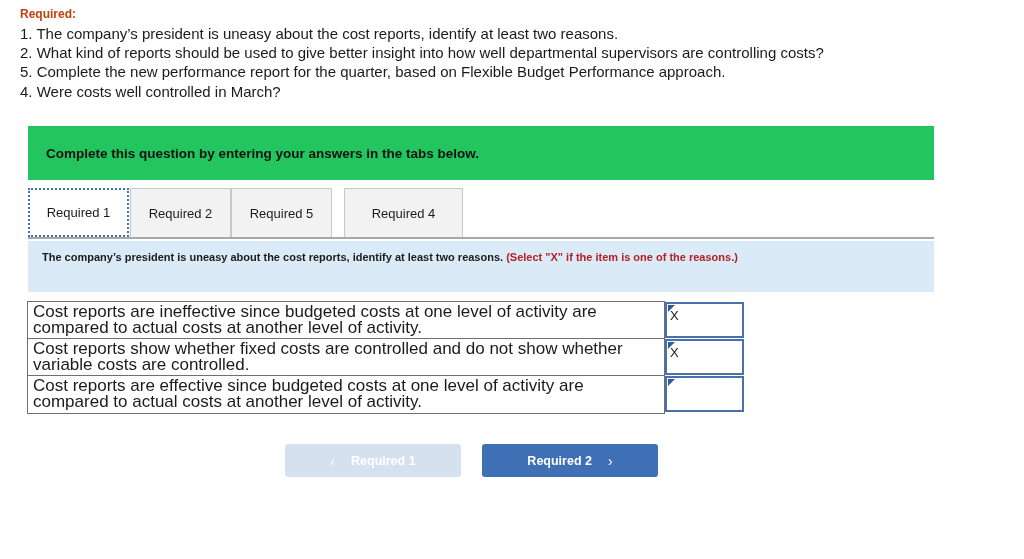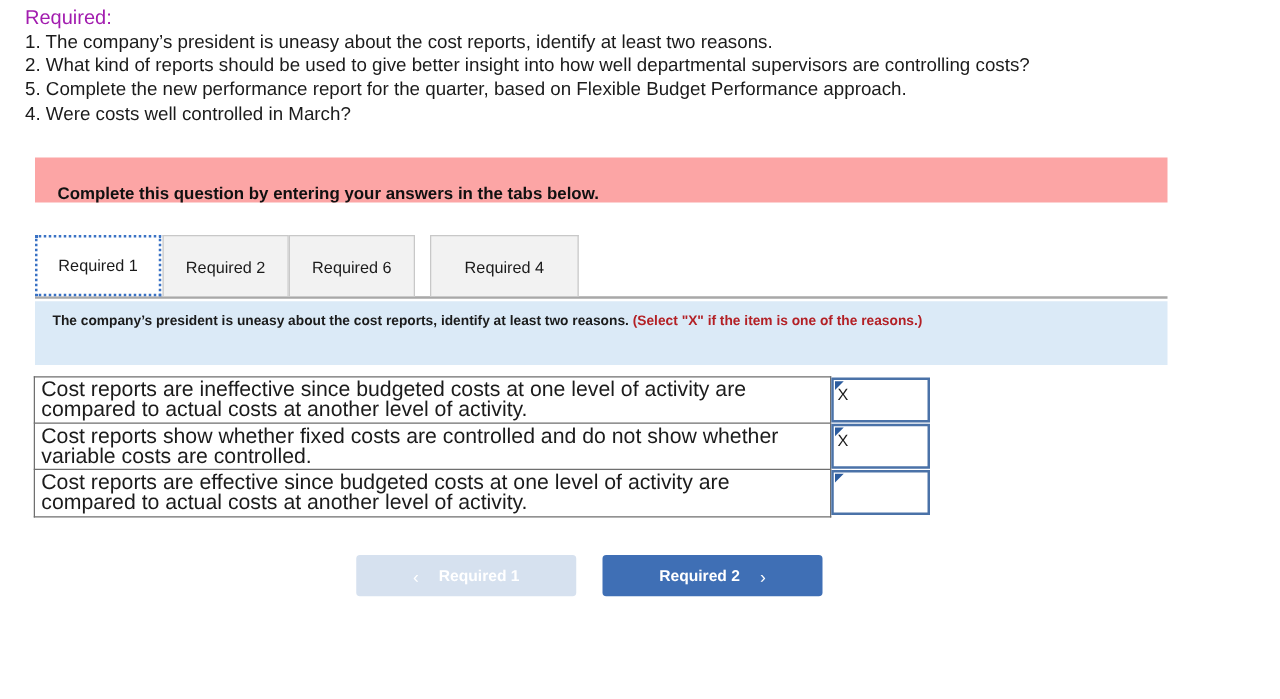--- a/index.html
+++ b/index.html
@@ -18,42 +18,42 @@
   }
 
   
   #required-block {
     position: absolute;
     left: 20px;
     top: 5px;
     width: 980px;
   }
   .req-heading {
-    font-size: 16px;
-    font-weight: normal;
+    font-size: 12px;
+    font-weight: bold;
     line-height: 19px;
-    color: #a21caf;
+    color: #c2410c;
   }
   .req-item {
     font-size: 15px;
     line-height: 19.2px;
     color: #1b1b1b;
     white-space: nowrap;
   }
 
   
   #instruction-banner {
     position: absolute;
     left: 28px;
     top: 126px;
     width: 906px;
-    height: 36px;
-    background: #fca5a5;
+    height: 54px;
+    background: #22c55e;
     display: flex;
-    align-items: flex-end;
+    align-items: center;
   }
   #instruction-banner .banner-text {
     font-size: 13.5px;
     font-weight: bold;
     color: #111111;
     padding-left: 18px;
   }
 
   
   #tab-strip {
@@ -218,21 +218,21 @@
 </div>
 
 <div id="tab-strip">
   <div class="tab active" style="left:0px;width:101px;">
     <span>Required 1</span>
   </div>
   <div class="tab" style="left:102px;width:101px;">
     <span>Required 2</span>
   </div>
   <div class="tab" style="left:203px;width:101px;">
-    <span>Required 6</span>
+    <span>Required 5</span>
   </div>
   <div class="tab" style="left:316px;width:119px;">
     <span>Required 4</span>
   </div>
 </div>
 
 <div id="info-bar">
   <div class="info-line"><span>The company’s president is uneasy about the cost reports, identify at least two reasons.</span> <span class="info-note">(Select "X" if the item is one of the reasons.)</span></div>
 </div>
 

